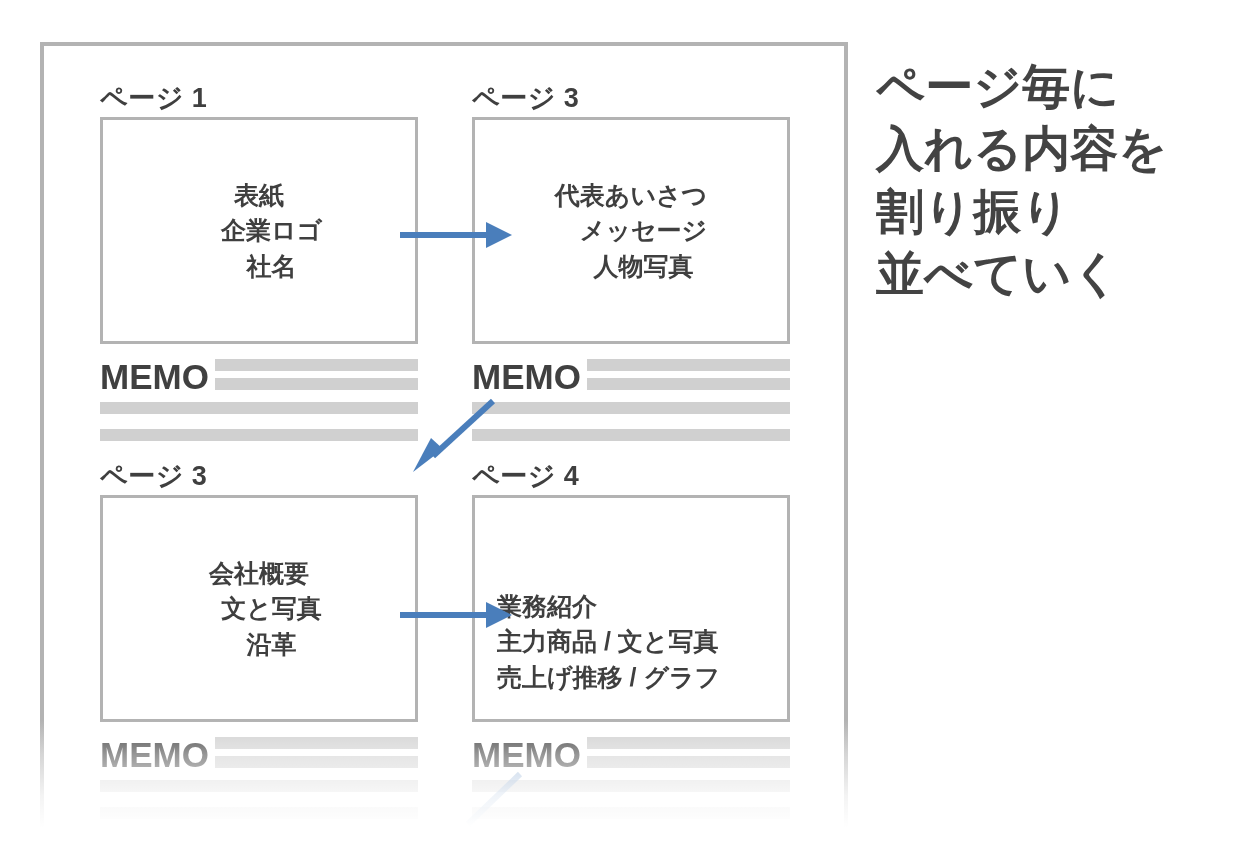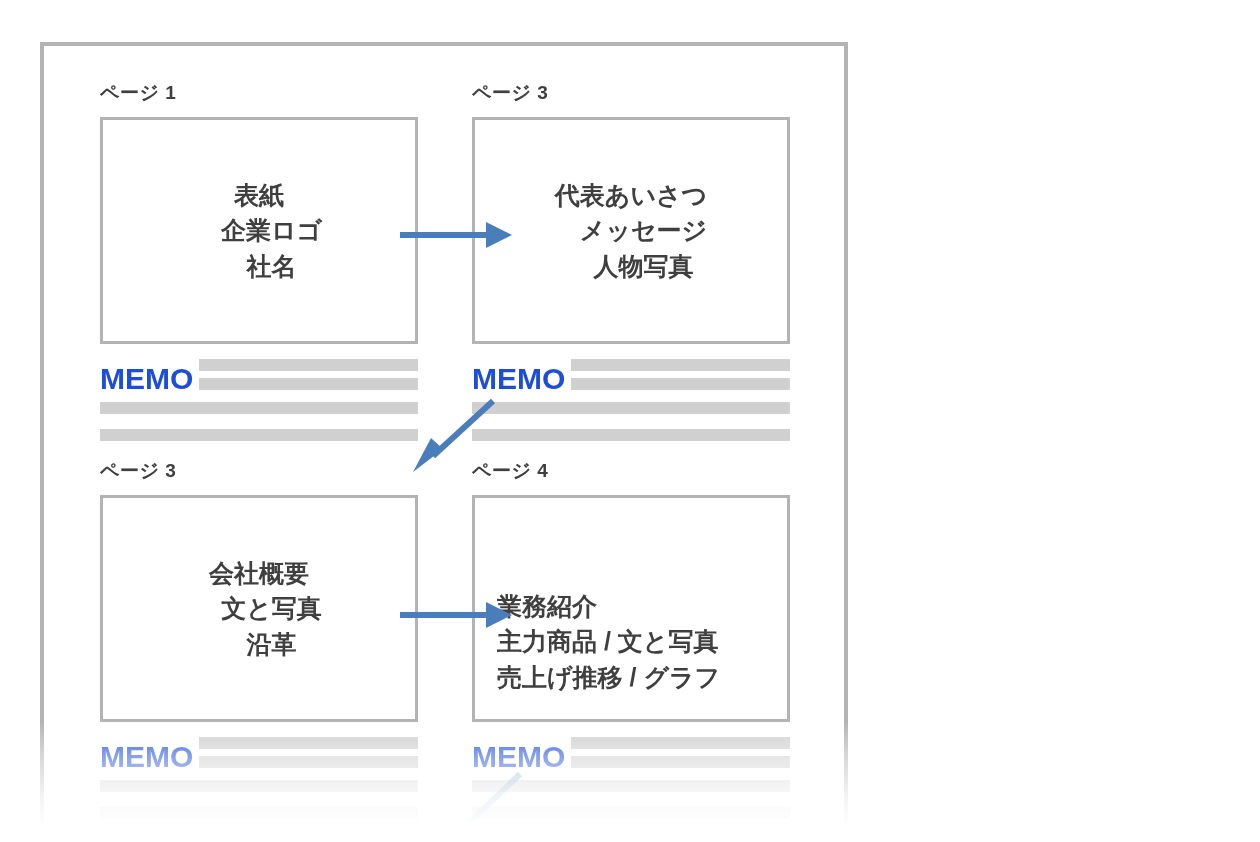--- a/index.html
+++ b/index.html
@@ -35,21 +35,21 @@
   }
 
   
   .page-cell {
     position: absolute;
   }
   .page-label {
     position: absolute;
     left: 0;
     top: 0;
-    font-size: 19px;
+    font-size: 27px;
     font-weight: bold;
     color: #3f3f3f;
     letter-spacing: 0.5px;
     white-space: nowrap;
   }
   .page-box {
     position: absolute;
     left: 0;
     top: 37px;
     width: 318px;
@@ -80,23 +80,23 @@
   .memo {
     position: absolute;
     width: 318px;
   }
   .memo-row {
     display: flex;
     align-items: flex-end;
     height: 38px;
   }
   .memo-word {
-    font-size: 30px;
-    font-weight: bold;
-    color: #1d4ed8;
+    font-size: 35px;
+    font-weight: bold;
+    color: #404040;
     line-height: 0.95;
     letter-spacing: 0px;
     flex: 0 0 auto;
     padding-right: 6px;
   }
   .memo-stack {
     flex: 1 1 auto;
     display: flex;
     flex-direction: column;
     justify-content: flex-end;
@@ -263,14 +263,18 @@
     <line x1="2" y1="21" x2="92" y2="21" stroke="#4a7ebb" stroke-width="6"></line>
     <polygon points="88,8 114,21 88,34" fill="#4a7ebb"></polygon>
   </svg>
 
   <svg class="arrow-svg" style="left:462px; top:770px;" width="70" height="72" viewBox="0 0 70 72">
     <line x1="58" y1="4" x2="6" y2="54" stroke="#4a7ebb" stroke-width="6" opacity="0.55"></line>
   </svg>
 
   <div class="bottom-fade"></div>
 
+  <div class="caption">ページ毎に
+入れる内容を
+割り振り
+並べていく</div>
 
 </div>
 
 </body></html>

